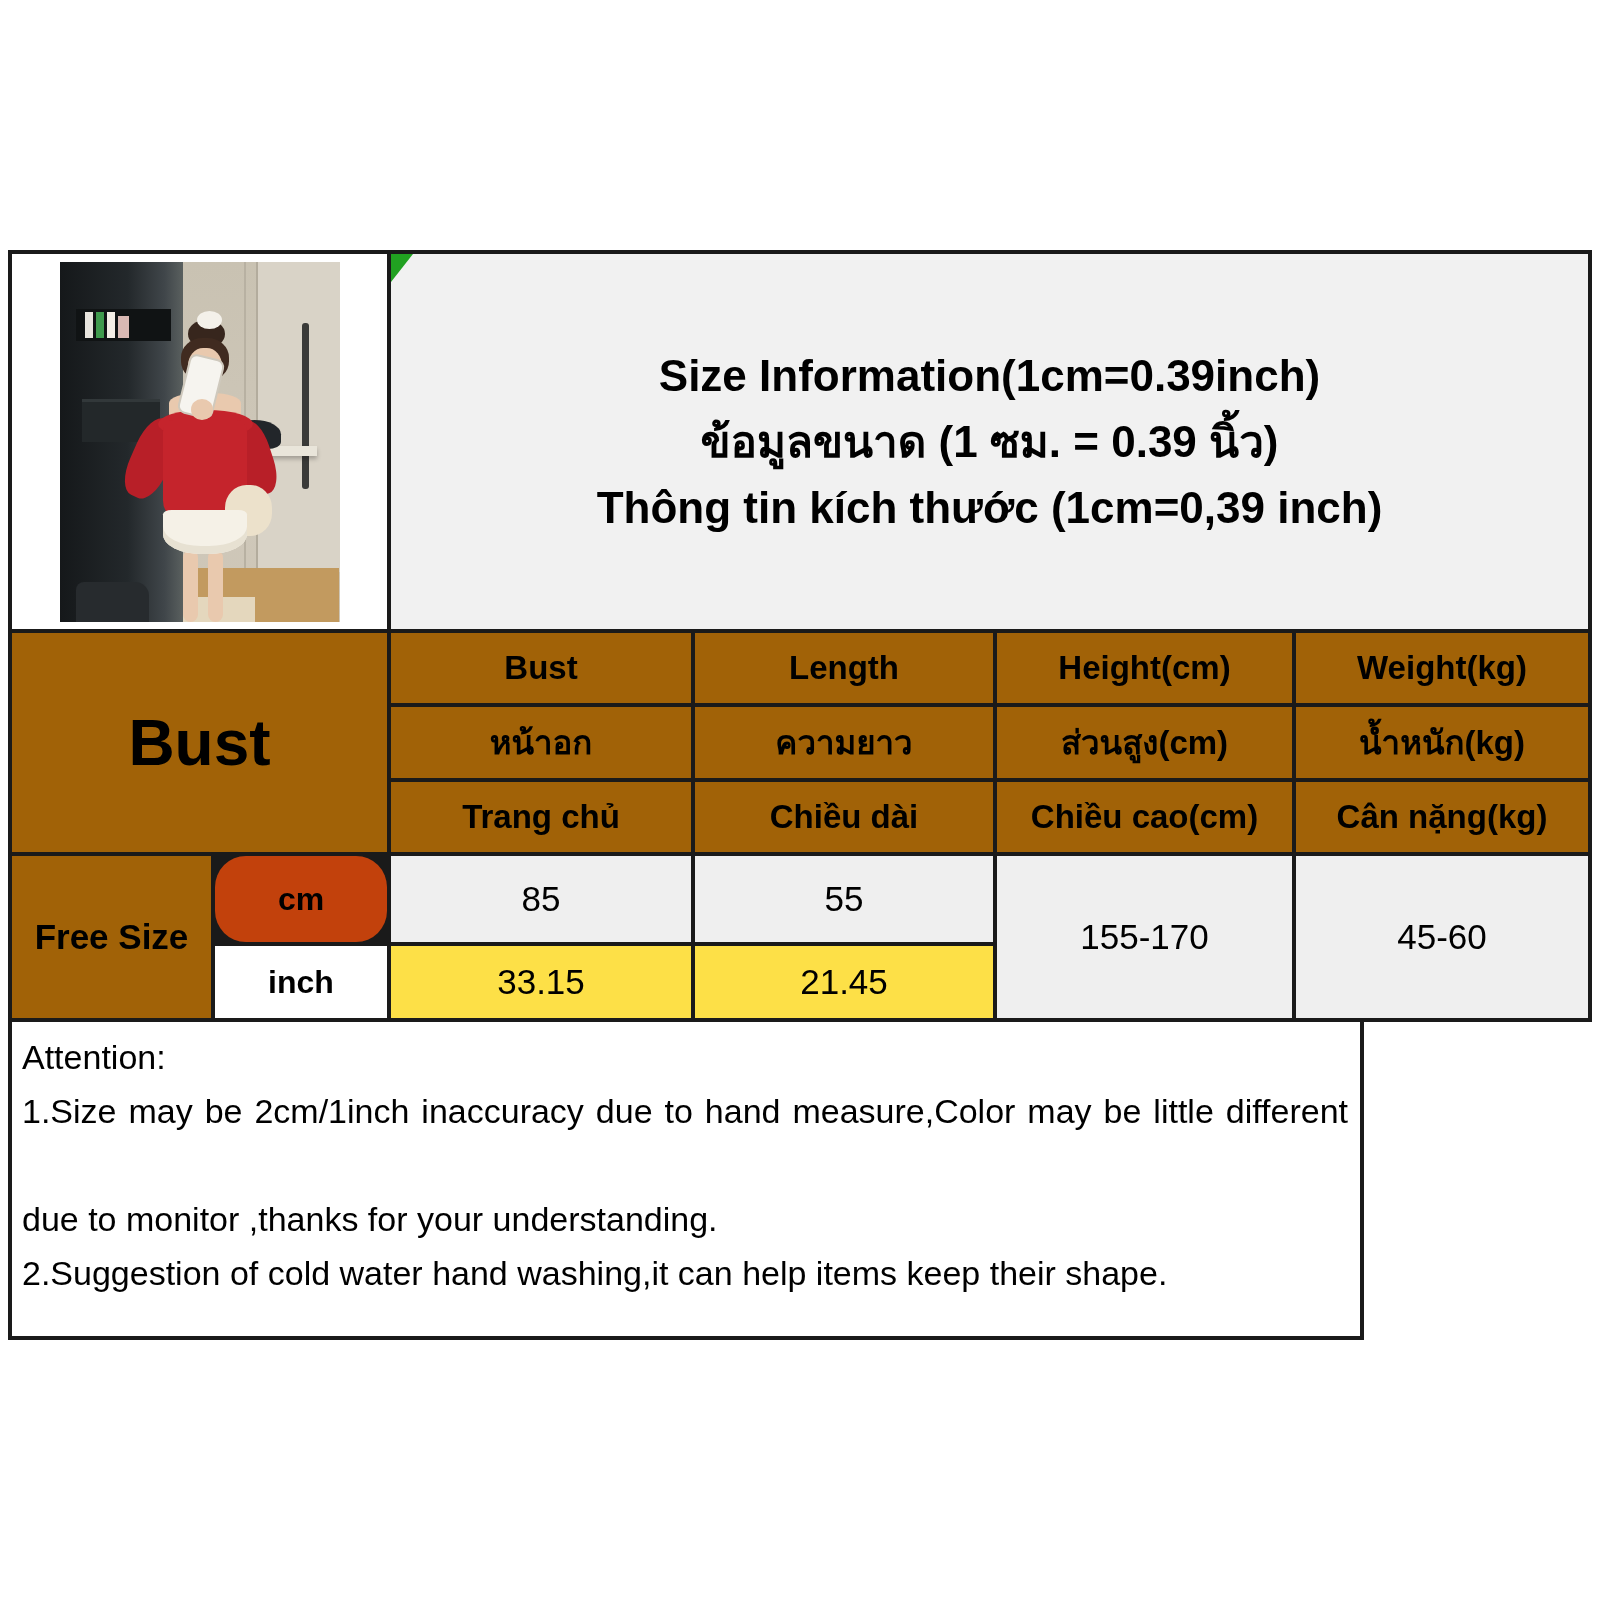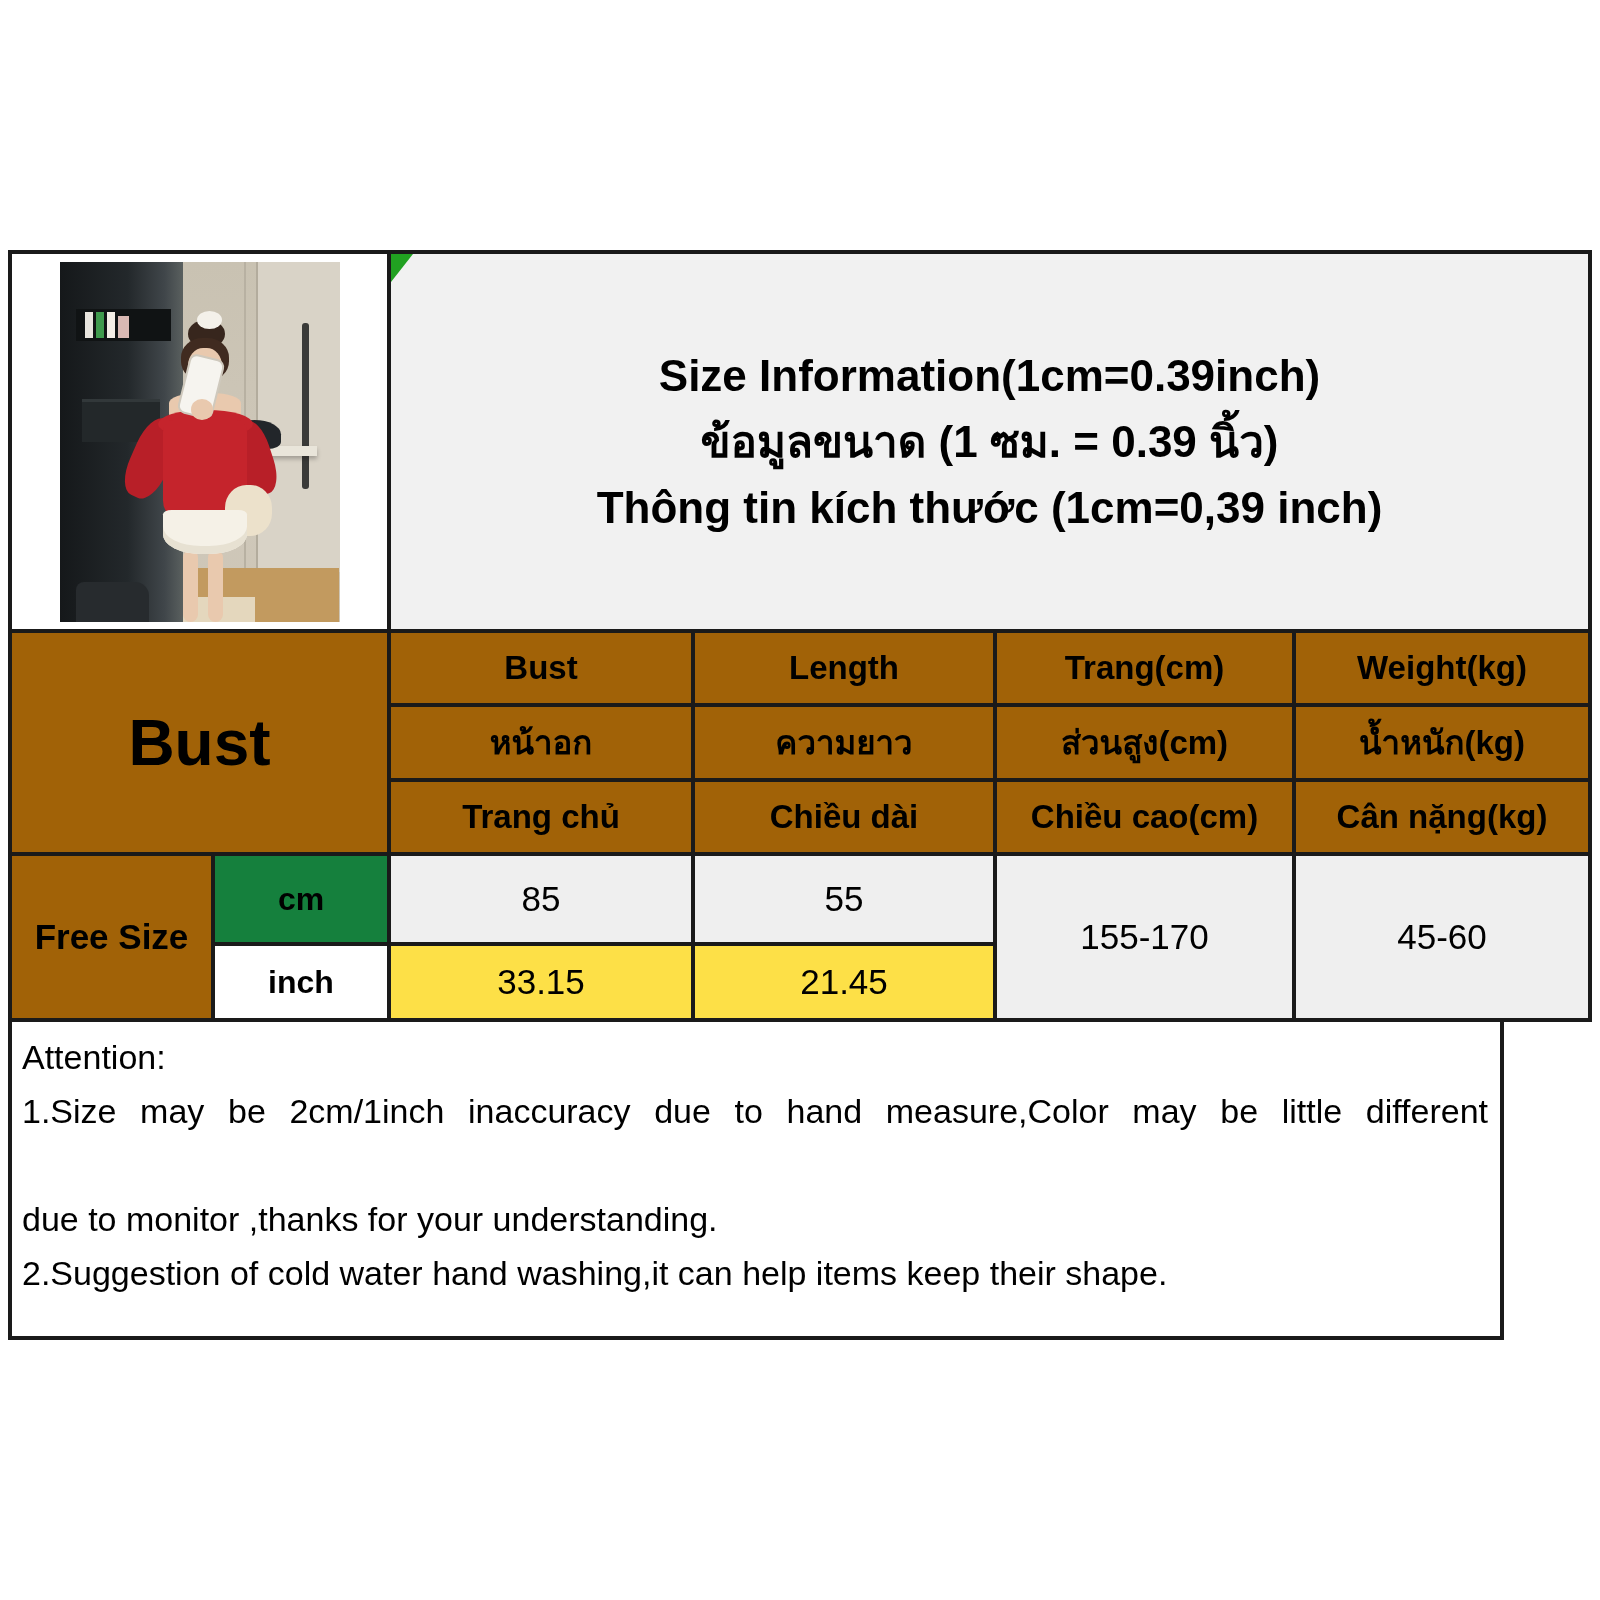--- a/index.html
+++ b/index.html
@@ -22,29 +22,29 @@
                 flex-direction:column; position:relative; }
   .title-cell .tline { font-weight:bold; font-size:44px; line-height:66px; }
   .corner-tri { position:absolute; top:0; left:0; width:22px; height:28px;
                 background:#21a121; clip-path:polygon(0 0,100% 0,0 100%); }
   .size-cell { grid-column:1/3; grid-row:2/5; font-weight:bold; font-size:64px; }
   .hdr { font-weight:bold; font-size:33px; }
   .r2 { grid-row:2; } .r3 { grid-row:3; } .r4 { grid-row:4; }
   .c3 { grid-column:3; } .c4 { grid-column:4; } .c5 { grid-column:5; } .c6 { grid-column:6; }
   .freesize { grid-column:1; grid-row:5/7; font-weight:bold; font-size:35px; }
   .unit { font-weight:bold; font-size:32px; }
-  .u-cm  { grid-column:2; grid-row:5; background:#15803d; }
+  .u-cm  { grid-column:2; grid-row:5; background:#c2410c;border-radius:31px; }
   .u-in  { grid-column:2; grid-row:6; background:#ffffff; }
   .val { font-size:35px; font-weight:normal; }
   .row-cm { grid-row:5; background:#efefef; }
   .row-in { grid-row:6; background:#fde047; }
   .v-span { grid-row:5/7; background:#efefef; }
 
   
-  .attention { width:1496px; height:322px; margin-top:-4px;
+  .attention { width:1356px; height:322px; margin-top:-4px;
     border:4px solid #1a1a1a; background:#fff; padding:8px 12px 0 10px;
     font-size:34px; line-height:54px; }
   .just { text-align:justify; }
   .just::after { content:""; display:inline-block; width:100%; height:0; }
 
   
   .photo { position:relative; width:280px; height:360px; overflow:hidden;
            background:linear-gradient(180deg,#c9c2b2 0%,#cfc8ba 70%,#cdc5b5 100%); }
   .photo div { position:absolute; }
   .ph-panel { right:0; top:0; width:30%; height:86%; background:#d9d3c7;
@@ -135,21 +135,21 @@
       <div class="corner-tri"></div>
       <div class="tline">Size Information(1cm=0.39inch)</div>
       <div class="tline">ข้อมูลขนาด (1 ซม. = 0.39 นิ้ว)</div>
       <div class="tline">Thông tin kích thước (1cm=0,39 inch)</div>
     </div>
 
     <div class="cell size-cell">Bust</div>
 
     <div class="cell hdr r2 c3">Bust</div>
     <div class="cell hdr r2 c4">Length</div>
-    <div class="cell hdr r2 c5">Trang(cm)</div>
+    <div class="cell hdr r2 c5">Height(cm)</div>
     <div class="cell hdr r2 c6">Weight(kg)</div>
 
     <div class="cell hdr r3 c3">หน้าอก</div>
     <div class="cell hdr r3 c4">ความยาว</div>
     <div class="cell hdr r3 c5">ส่วนสูง(cm)</div>
     <div class="cell hdr r3 c6">น้ำหนัก(kg)</div>
 
     <div class="cell hdr r4 c3">Trang chủ</div>
     <div class="cell hdr r4 c4">Chiều dài</div>
     <div class="cell hdr r4 c5">Chiều cao(cm)</div>

